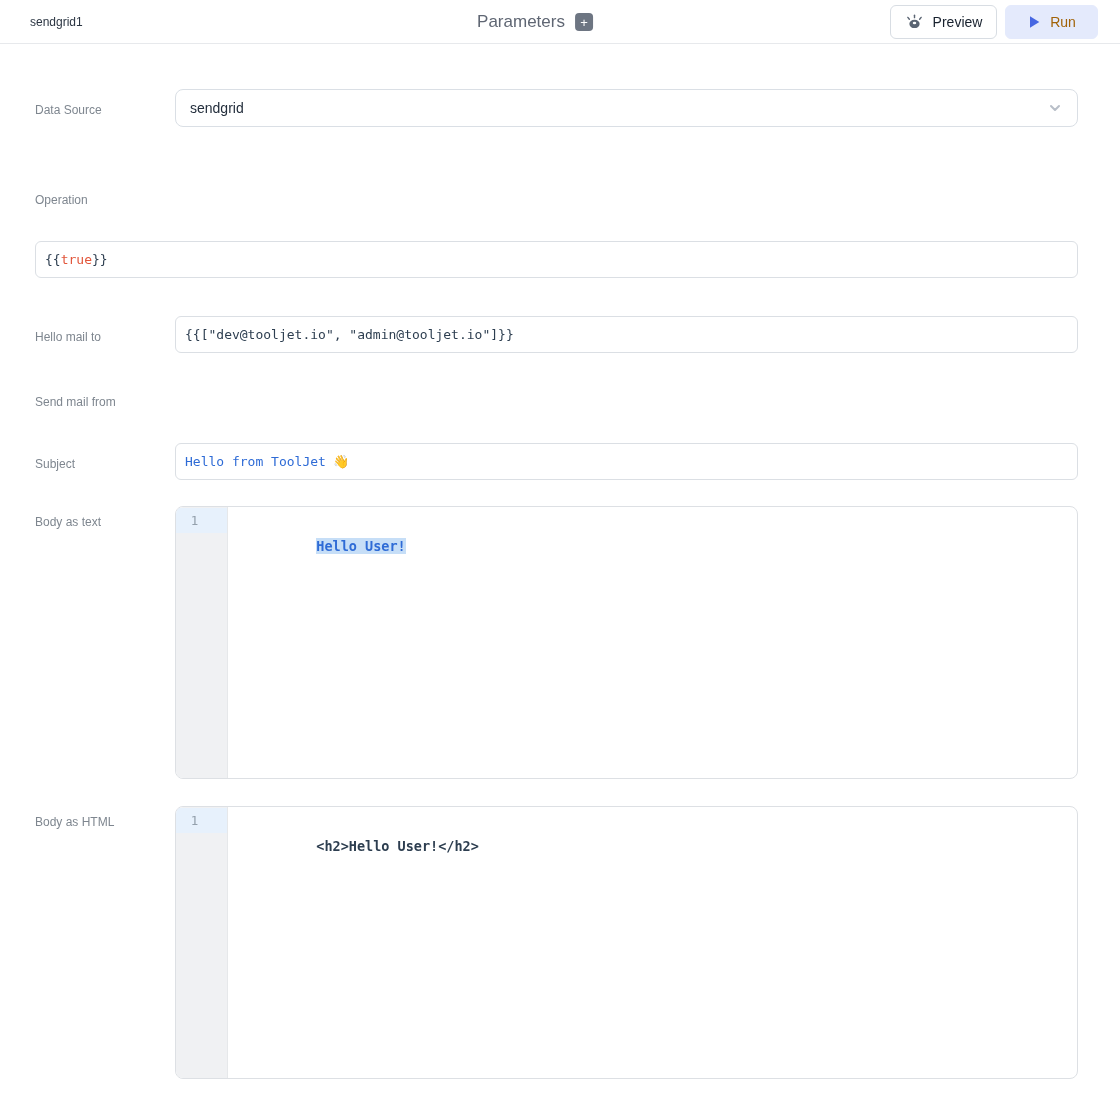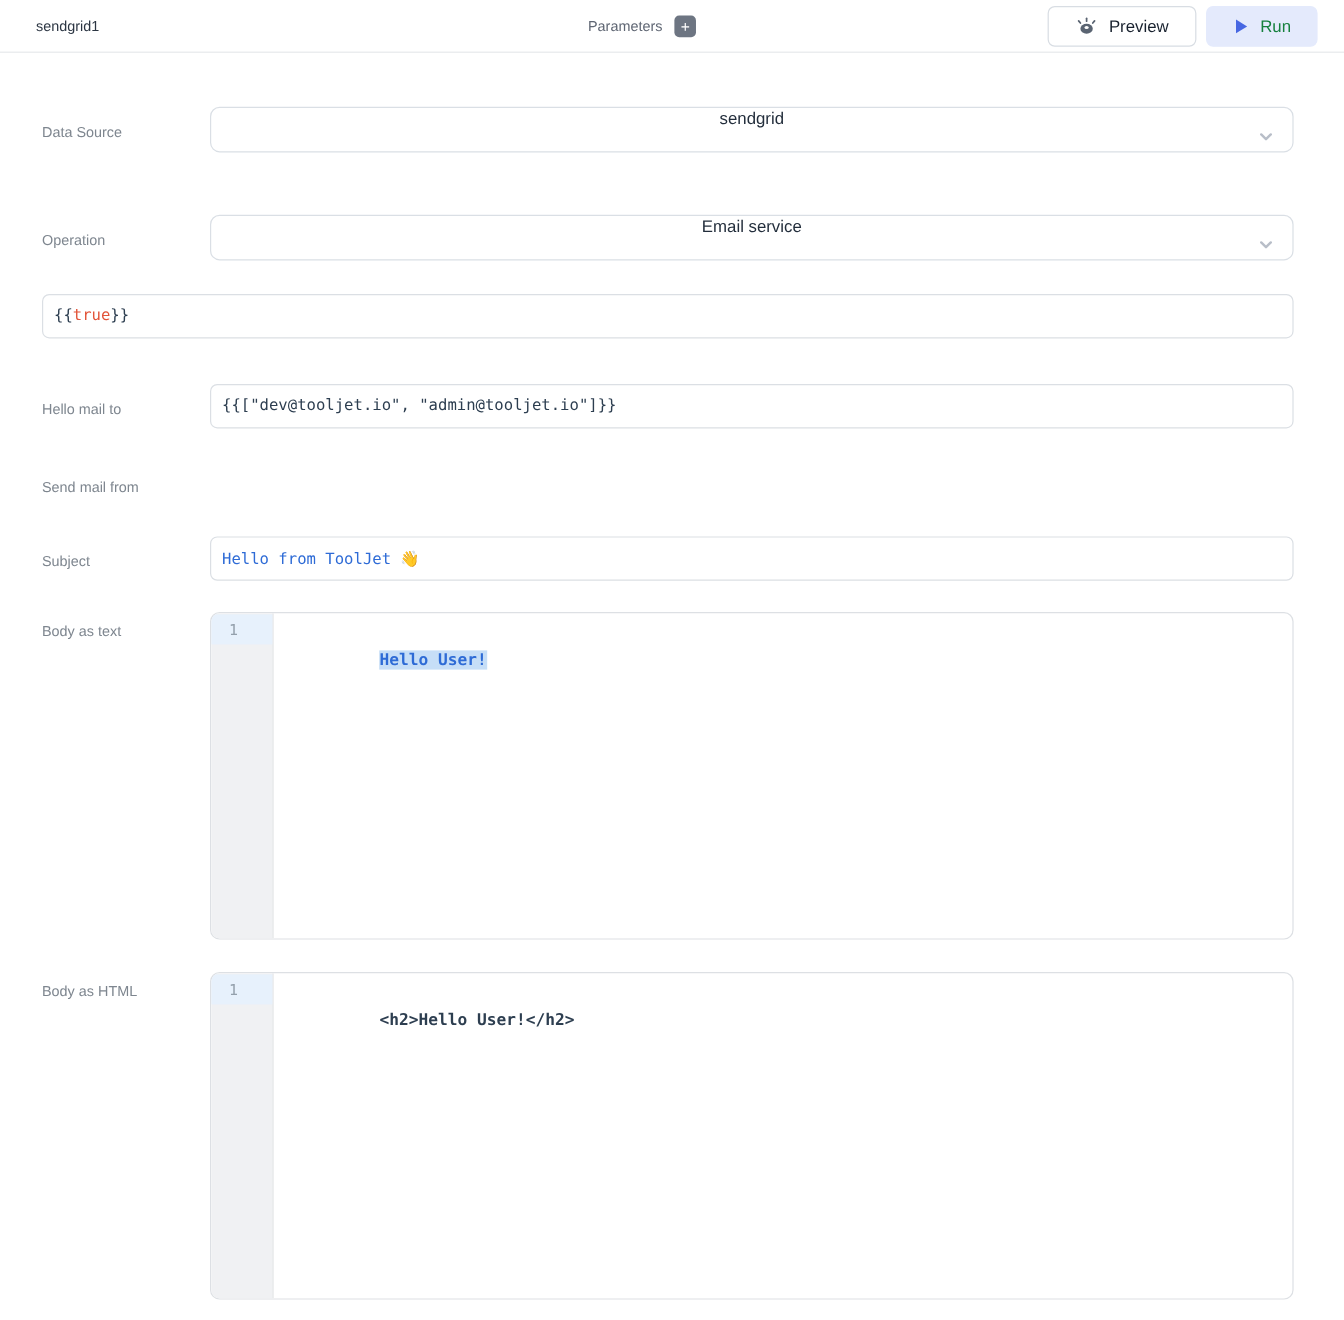--- a/index.html
+++ b/index.html
@@ -11,41 +11,41 @@
     position: relative; height: 44px; width: 100%;
     display: flex; align-items: center;
     border-bottom: 1px solid #e7e9ec; background: #ffffff;
   }
   .query-name { margin-left: 30px; font-size: 12px; font-weight: 500; color: #2b3542; }
   .params-group {
     position: absolute; left: 50%; top: 0; height: 44px;
     transform: translateX(-50%) translateX(-25px);
     display: flex; align-items: center; gap: 10px;
   }
-  .params-label { font-size: 12px; color: #5f6673; }
+  .params-label { font-size: 17px; color: #5f6673; }
   .plus-badge {
     width: 18px; height: 18px; border: none; border-radius: 4px;
     background: #6d7582; color: #ffffff; font-size: 13px; line-height: 17px;
     text-align: center; cursor: pointer; font-family: "Liberation Sans", sans-serif;
     display: inline-flex; align-items: center; justify-content: center;
   }
   .topbar-actions {
     margin-left: auto; margin-right: 22px;
     display: flex; align-items: center; gap: 8px;
   }
   .btn {
     display: inline-flex; align-items: center; justify-content: center; gap: 9px;
     height: 34px; border-radius: 6px; font-size: 14px; cursor: pointer;
     font-family: "Liberation Sans", sans-serif;
   }
   .btn-preview {
-    width: 124px; background: #ffffff; border: 1px solid #d8dde3; color: #18212e;
+    width: 107px; background: #ffffff; border: 1px solid #d8dde3; color: #18212e;
   }
   .btn-run {
-    width: 93px; background: #e4eafc; border: 1px solid #e4eafc; color: #15803d; font-weight: 500;
+    width: 93px; background: #e4eafc; border: 1px solid #e4eafc; color: #a16207; font-weight: 500;
   }
   .icon { display: inline-flex; align-items: center; }
 
   
   .form { padding: 45px 42px 0 35px; }
   .row { display: flex; }
   .row-label {
     width: 140px; flex: 0 0 140px; padding-top: 9px; padding-right: 14px;
     font-size: 12px; color: #7e868f; line-height: 25px;
   }
@@ -55,21 +55,21 @@
   .mb-52 { margin-bottom: 52px; }
   .mb-38 { margin-bottom: 38px; }
   .mb-28 { margin-bottom: 28px; }
   .mb-27 { margin-bottom: 27px; }
   .mb-26 { margin-bottom: 26px; }
 
   .select-box {
     height: 38px; width: 100%; background: #ffffff;
     border: 1px solid #dadfe5; border-radius: 8px;
     display: flex; align-items: center; padding: 0 14px;
-    font-size: 14px; color: #232e3c; cursor: pointer; flex-direction: column;
+    font-size: 14px; color: #232e3c; cursor: pointer;
   }
   .select-box .chevron { margin-left: auto; }
 
   .code-input {
     height: 37px; width: 100%; background: #ffffff;
     border: 1px solid #dbdfe4; border-radius: 6px;
     display: flex; align-items: center; padding: 0 9px;
     font-family: "DejaVu Sans Mono", monospace; font-size: 13px;
     white-space: pre; cursor: text;
   }
@@ -150,30 +150,20 @@
           <svg width="16" height="16" viewBox="0 0 16 16">
               <path d="M4 6l4 4 4-4" stroke="#b8bec8" stroke-width="2" fill="none" stroke-linecap="round" stroke-linejoin="round"></path>
             </svg>
         </span>
       </div>
     </div>
   </div>
 
   <div class="row mb-28">
     <div class="row-label">Operation</div>
-    <div class="row-field">
-      <div class="select-box">
-        <span>Email service</span>
-        <span class="chevron icon">
-          <svg width="16" height="16" viewBox="0 0 16 16">
-              <path d="M4 6l4 4 4-4" stroke="#b8bec8" stroke-width="2" fill="none" stroke-linecap="round" stroke-linejoin="round"></path>
-            </svg>
-        </span>
-      </div>
-    </div>
   </div>
 
   <div class="row mb-38">
     <div class="row-field">
       <div class="code-input">
         <span class="code-dark">{{</span><span class="code-orange">true</span><span class="code-dark">}}</span>
       </div>
     </div>
   </div>
 

